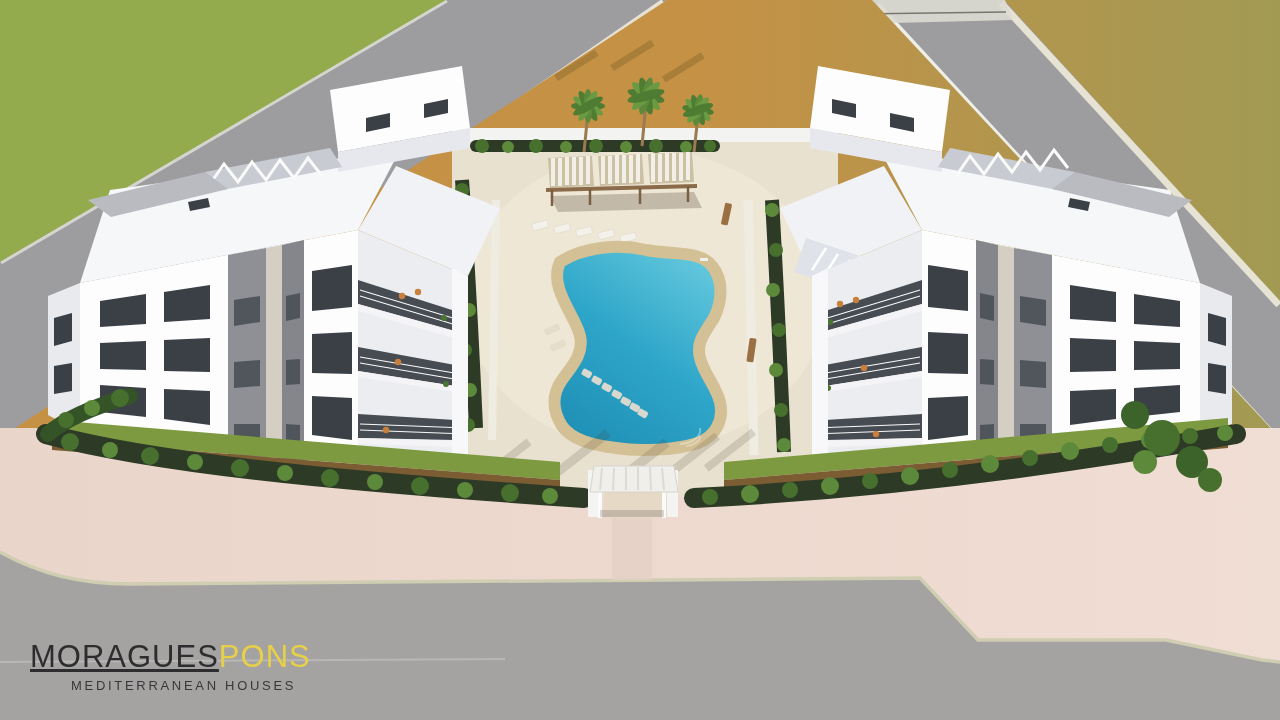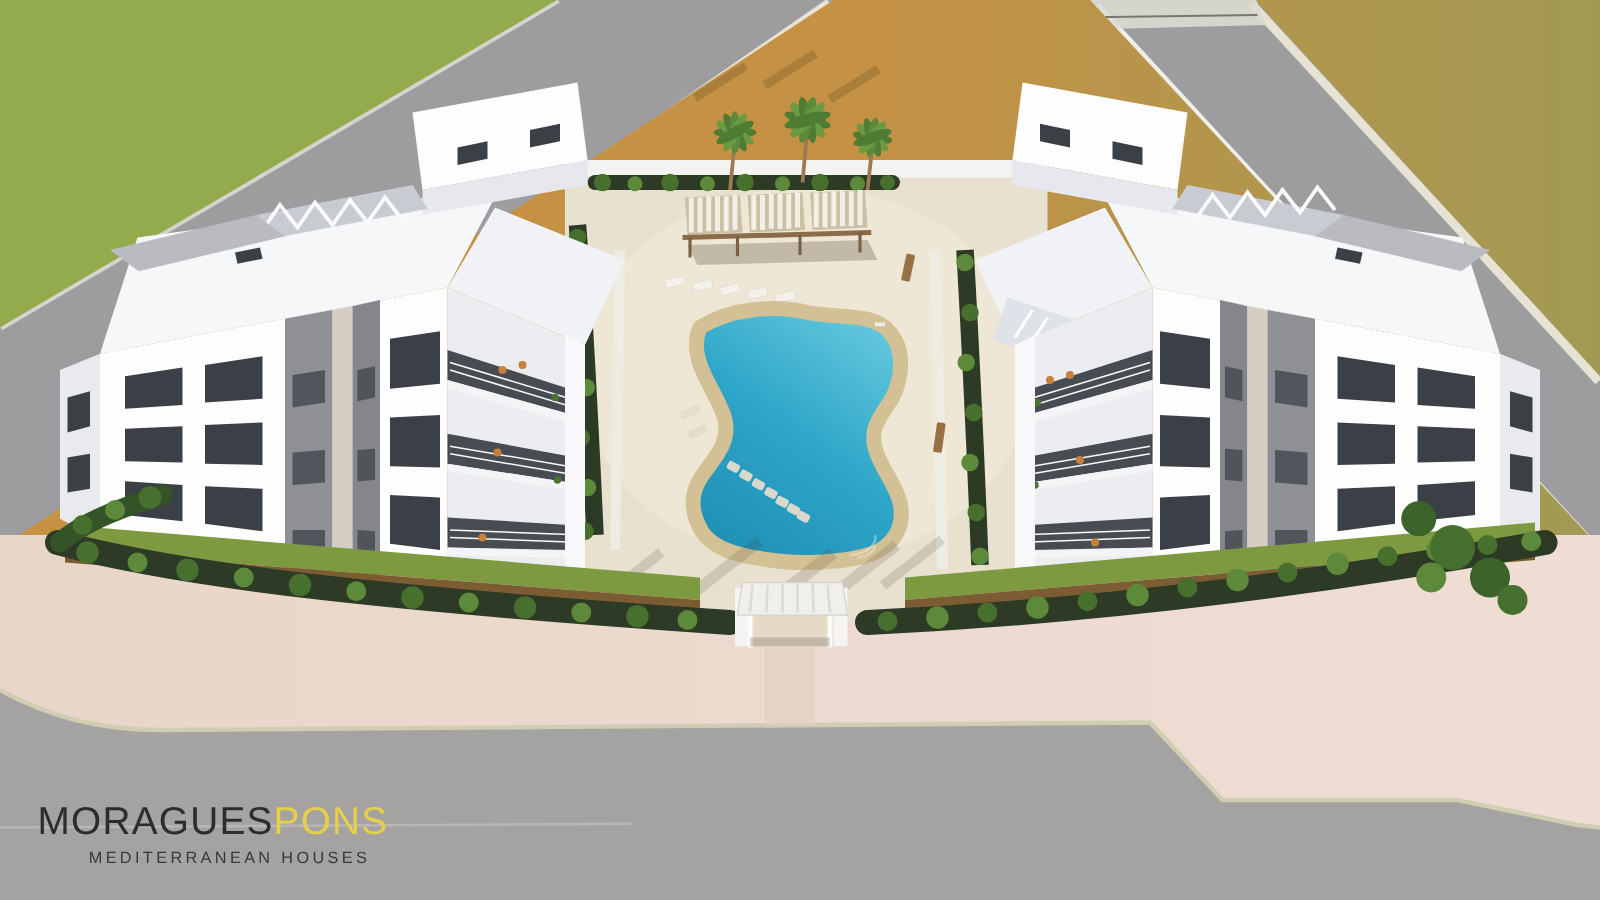--- a/index.html
+++ b/index.html
@@ -1,20 +1,20 @@
 <!DOCTYPE html>
 <html style="--field-gold: #c49145; --field-olive: #a29a54; --field-patch: #b7ba78; --lawn-green: #93ab4c; --road-gray: #9d9da0; --road-gray-bottom: #a5a3a1; --curb-light: #e6e2d4; --curb-line: #cfcdb2; --pavement-pink: #f0ddd3; --deck-beige: #e9e1cf; --deck-light: #f3ebdb; --pool-border: #d3c094; --pool-blue: #2ea6c9; --pool-blue-light: #64c8dd; --pool-blue-deep: #1f8fb5; --building-white: #fdfdfe; --building-shade: #ebedf1; --building-side: #e0e2e7; --roof-white: #f6f7f9; --roof-gravel: #babbc1; --slat-gray: #c9cbd2; --window-dark: #3b4046; --glass-dark: #474c53; --accent-gray: #8e9096; --accent-beige: #d5cec2; --hedge-dark: #2c3a26; --hedge-mid: #47702f; --hedge-light: #5d8a3a; --garden-grass: #7e9a40; --soil-brown: #7b5c33; --wood-brown: #8a6b4a; --bench-wood: #9a6f42; --canopy-stripe: #f2efe6; --canopy-base: #cbbfa4; --chair-orange: #c8803a; --plant-green: #4a7431; --logo-dark: #2d2d2f; --logo-yellow: #e7d049; --tagline-dark: #38383a;"><head>
 <meta charset="utf-8">
 <style>
   html,body{margin:0;padding:0;background:#888;}
   .scene{position:relative;width:1280px;height:720px;overflow:hidden;font-family:"Liberation Sans",sans-serif;}
   .scene svg{position:absolute;left:0;top:0;}
   .logo{position:absolute;left:30px;top:640px;line-height:34px;letter-spacing:1px;
         font-size:31px;font-weight:300;white-space:nowrap;}
-  .logo .primary{color:var(--logo-dark);}
+  .logo .primary{color:var(--logo-dark);text-decoration:underline;}
   .logo .secondary{color:var(--logo-yellow);}
   .tagline{position:absolute;left:71px;top:678px;font-size:13px;letter-spacing:2.7px;
            color:var(--tagline-dark);white-space:nowrap;}
 </style>
 </head>
 <body>
 
 <div class="scene">
 <svg width="1280" height="720" viewBox="0 0 1280 720">
   <defs>

